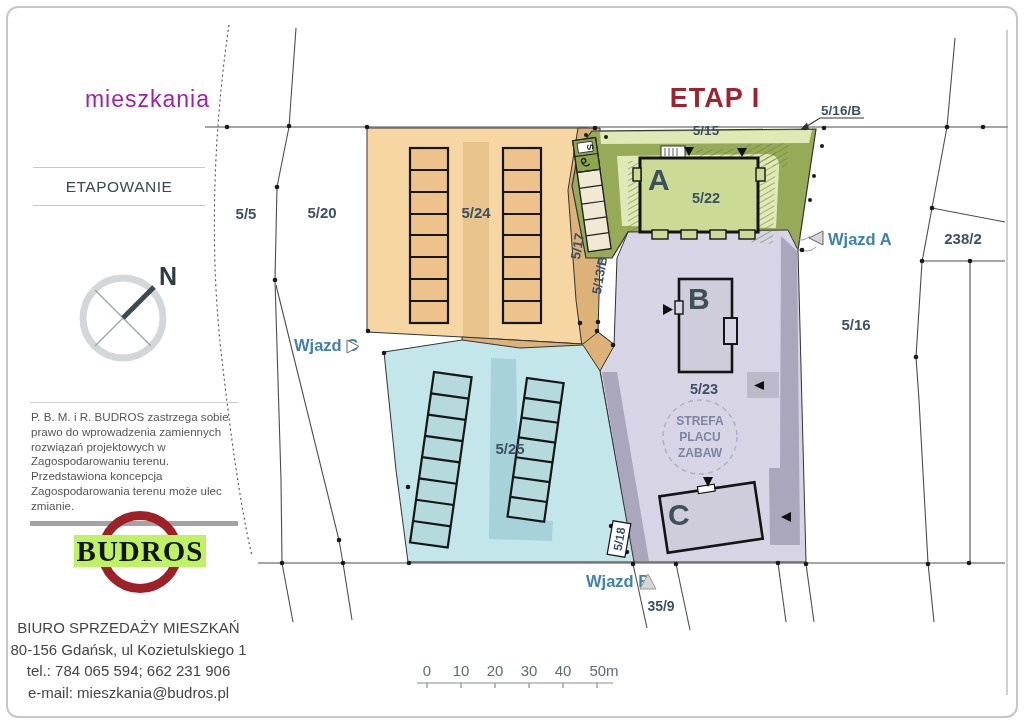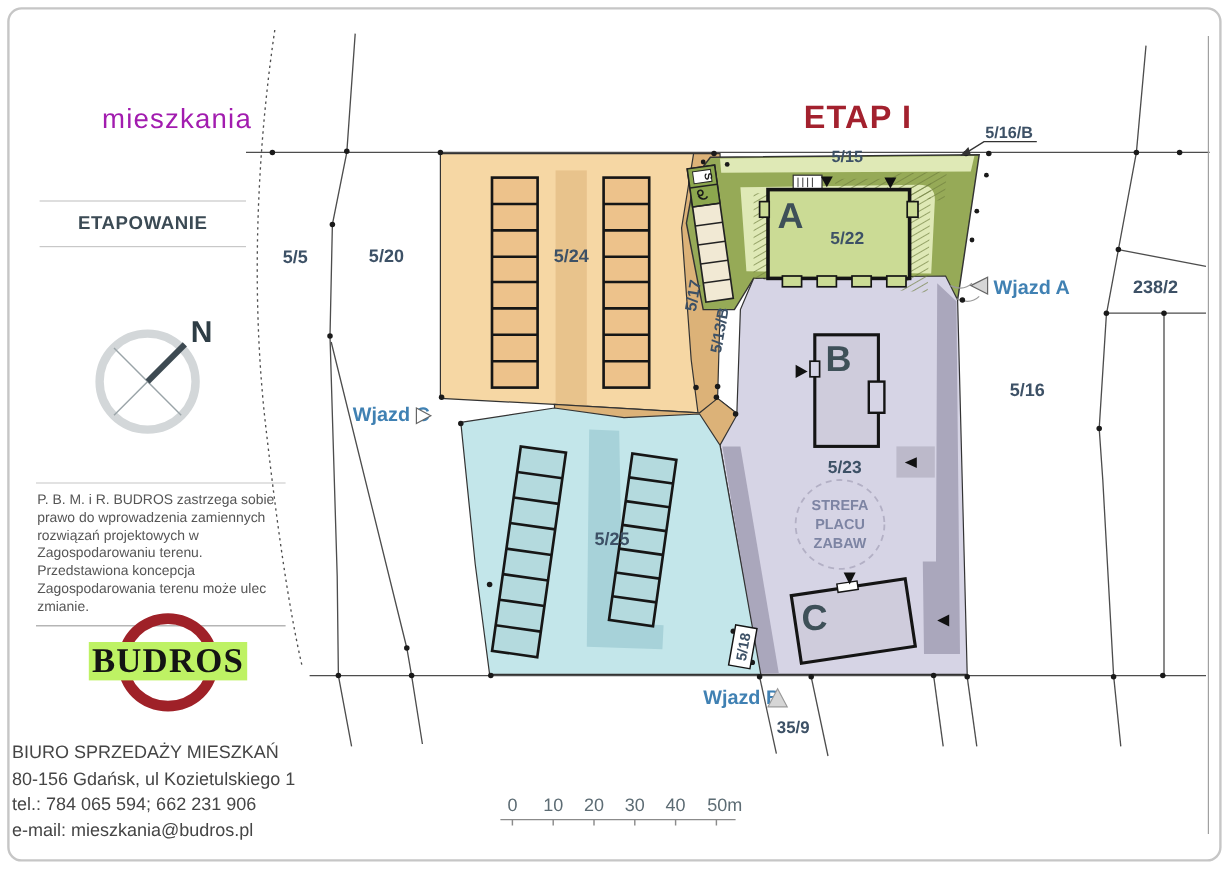--- a/index.html
+++ b/index.html
@@ -4,29 +4,29 @@
 <style>
   html,body{margin:0;padding:0;background:#fff;}
   .stage-wrap{position:relative;width:1024px;height:724px;background:#fff;overflow:hidden;
     font-family:"Liberation Sans",sans-serif;}
   .page-border{position:absolute;inset:6px;border:2px solid #c6c6c6;border-radius:12px;pointer-events:none;}
   .abs{position:absolute;}
   
   .logo-title{left:35px;top:18px;font-size:55px;font-weight:bold;color:var(--c-brand,#37474f);letter-spacing:1px;}
   .logo-sub{left:0px;top:86px;width:210px;text-align:right;font-size:23px;color:#a21caf;letter-spacing:1px;}
   .section-label{left:33px;top:167px;width:172px;border-top:1px solid #c8c8c8;border-bottom:1px solid #c8c8c8;
-    padding:8px 0;text-align:center;font-size:15.5px;font-weight:bold;color:#3b4a54;line-height:21px;letter-spacing:.5px;}
-  .disclaimer{left:30px;top:402px;width:206px;border-top:1px solid #cfcfcf;border-bottom:1px solid #a3a3a3;
+    padding:8px 0;text-align:center;font-size:15.5px;font-weight:normal;color:#3b4a54;line-height:21px;letter-spacing:.5px;}
+  .disclaimer{left:30px;top:402px;width:206px;border-top:1px solid #cfcfcf;border-bottom:5px solid #a3a3a3;
     padding:7px 1px;font-size:11.6px;line-height:14.8px;color:#555;}
   .budros{left:58px;top:502px;width:164px;height:100px;}
   .budros-ring{position:absolute;left:40px;top:9px;width:66px;height:64px;border:9px solid var(--c-budros,#9f2128);border-radius:50%;}
   .budros-text{position:absolute;top:33px;left:0;width:100%;text-align:center;
     font-family:"Liberation Serif",serif;font-weight:bold;font-size:29px;color:#141414;letter-spacing:1px;}
   .budros-text span{background:#bef264;padding:0 3px;}
-  .contact{left:10px;top:617px;width:237px;text-align:left;font-size:15px;line-height:21.5px;color:#454545;}
+  .contact{left:10px;top:617px;width:237px;text-align:center;font-size:15px;line-height:21.5px;color:#454545;}
   
   .lbl{fill:var(--c-label,#3d5166);font-weight:bold;font-family:"Liberation Sans",sans-serif;}
   .wjazd{fill:var(--c-blue,#4081b3);font-weight:bold;font-size:16.5px;font-family:"Liberation Sans",sans-serif;}
   .stage{fill:var(--c-red,#a3212e);font-weight:bold;font-size:27px;letter-spacing:1px;font-family:"Liberation Sans",sans-serif;}
   .bletter{fill:#3e5058;font-weight:bold;font-size:30px;font-family:"Liberation Sans",sans-serif;}
   .play{fill:#7d84a3;font-weight:bold;font-size:12px;font-family:"Liberation Sans",sans-serif;}
   .scl{fill:#5d6c74;font-size:15px;font-family:"Liberation Sans",sans-serif;}
   .pline{stroke:var(--c-line,#4d4d4d);stroke-width:1.1;fill:none;}
   .dot{fill:#1a1a1a;}
 </style>

